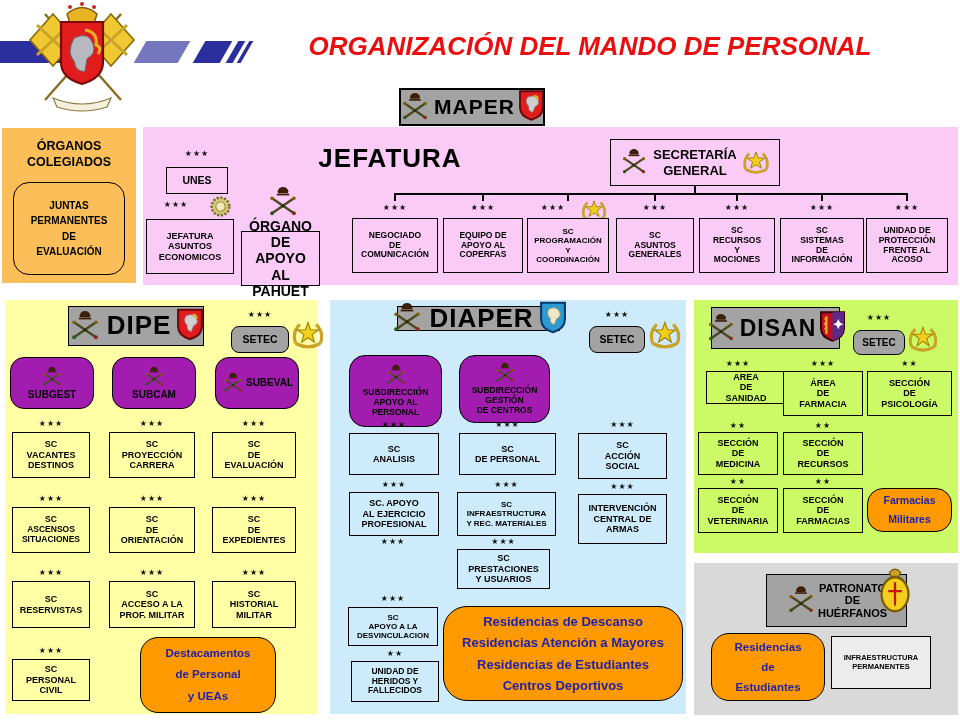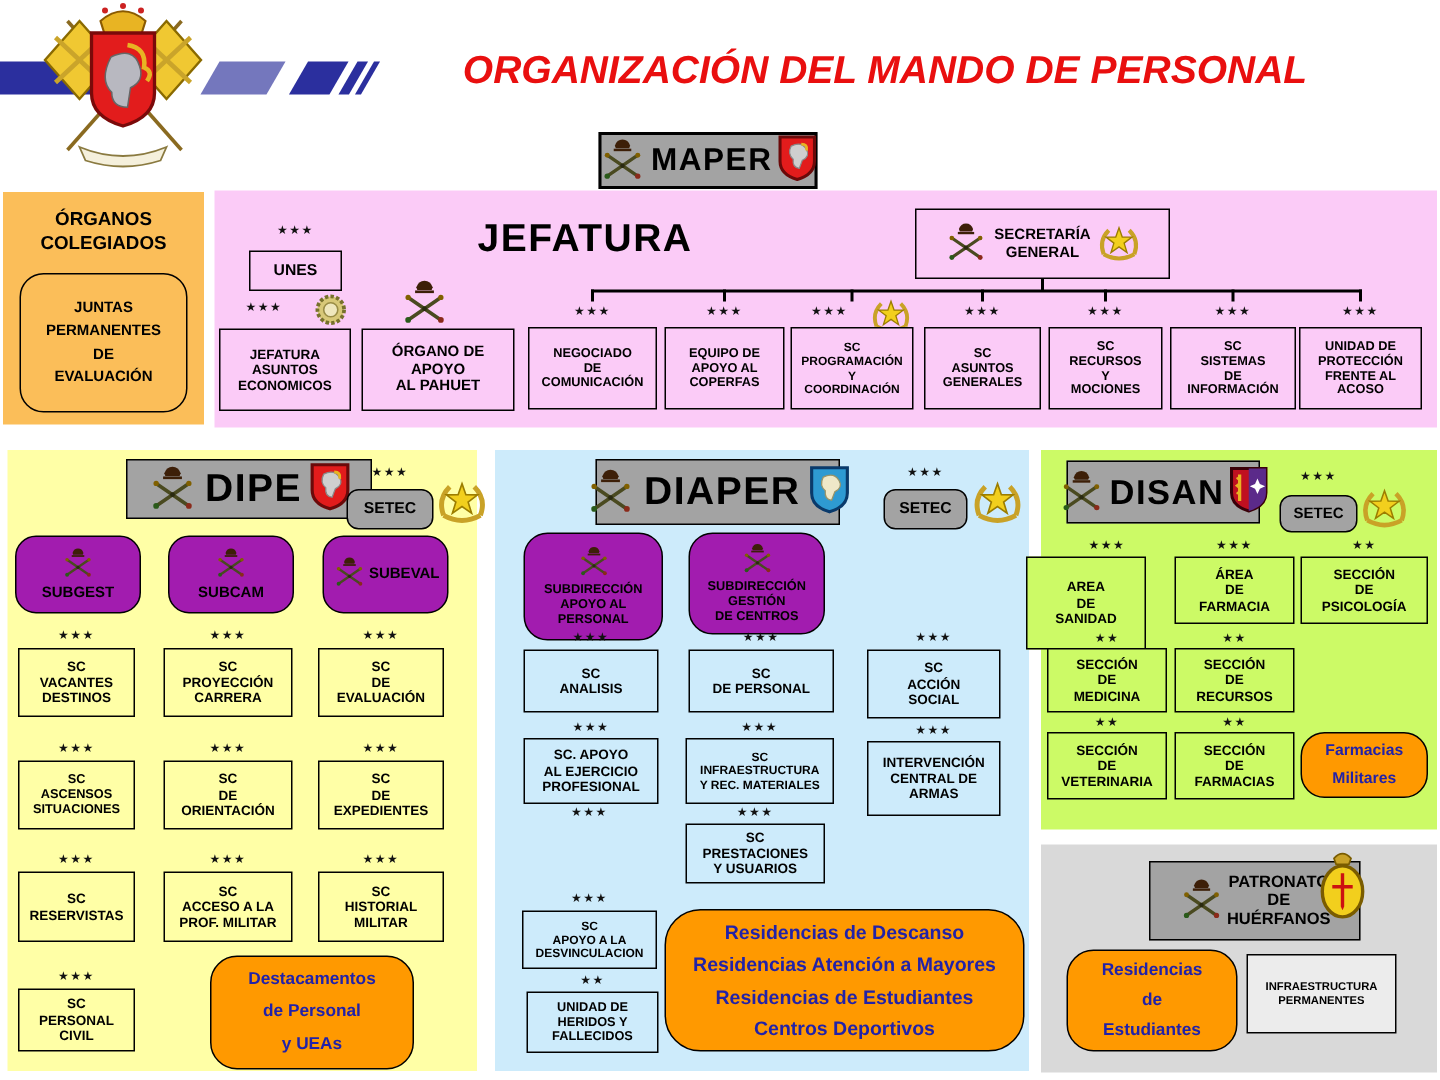--- a/index.html
+++ b/index.html
@@ -19,21 +19,21 @@
   .orangebox{background:#FF9900;border-radius:18px;color:#2222A8;}
   .stars{position:absolute;text-align:center;font-size:8px;font-weight:bold;color:#111;
          font-family:"DejaVu Sans",sans-serif;letter-spacing:1px;line-height:1;}
   .hline,.vline{position:absolute;background:#000;}
   .hdr-title{position:absolute;left:280px;top:28px;width:620px;height:36px;line-height:36px;
              text-align:center;font-size:26px;font-weight:bold;font-style:italic;color:#E90F0F;}
   .stripe{position:absolute;top:41px;height:22px;transform:skewX(-30deg);}
   .bigname{font-size:26px;font-weight:bold;letter-spacing:1px;}
   .icon{display:inline-block;flex:none;}
   .iconabs{position:absolute;}
-  .seclabel{font-size:10px;font-weight:bold;white-space:pre-line;line-height:1.2;text-align:center;}
+  .seclabel{font-size:13px;font-weight:bold;white-space:pre-line;line-height:1.2;text-align:center;}
 </style>
 </head>
 <body>
 
 <div id="stage">
 
   <svg width="0" height="0" style="position:absolute">
     <defs>
       <symbol id="sym-batons" viewBox="0 0 24 22">
         <path d="M8 4 q1 -3.2 4 -3.2 q3 0 4 3.2 l-0.5 1.4 h-7 z" fill="#3d1f08"></path>
@@ -140,21 +140,21 @@
   <div class="iconabs" style="left:208px;top:195px"><svg width="25" height="23">
         <use href="#sym-wreath"></use>
       </svg></div>
   <div class="box pink" style="left:146px;top:219px;width:88px;height:55px">JEFATURA
 ASUNTOS
 ECONOMICOS</div>
 
   <div class="iconabs" style="left:264px;top:186px"><svg width="38" height="30">
         <use href="#sym-batons"></use>
       </svg></div>
-  <div class="box pink" style="left:241px;top:219px;width:102px;height:55px;font-size:10px">ÓRGANO DE
+  <div class="box pink" style="left:241px;top:231px;width:79px;height:55px;font-size:14px">ÓRGANO DE
 APOYO
 AL PAHUET</div>
 
   <div class="box pink" style="left:610px;top:139px;width:170px;height:47px;gap:4px">
     <span class="icon"><svg width="30" height="26">
           <use href="#sym-batons"></use>
         </svg></span>
     <span class="seclabel">SECRETARÍA
 GENERAL</span>
     <span class="icon"><svg width="30" height="25">
@@ -208,21 +208,21 @@
 DE
 INFORMACIÓN</div>
 
   <div class="stars" style="left:866px;top:204px;width:82px">★★★</div>
   <div class="box pink" style="left:866px;top:218px;width:82px;height:55px;font-size:8.5px">UNIDAD DE
 PROTECCIÓN
 FRENTE AL
 ACOSO</div>
 
   <div class="panel" style="left:5px;top:300px;width:313px;height:414px;background:#FFFFA6"></div>
-  <div class="box white" style="left:84px;top:306px;width:164px;height:40px;gap:5px">
+  <div class="box white" style="left:68px;top:306px;width:136px;height:40px;gap:5px">
     <span class="icon"><svg width="34" height="30">
           <use href="#sym-batons"></use>
         </svg></span>
     <span class="bigname">DIPE</span>
     <span class="icon"><svg width="28" height="35">
           <use href="#sym-shield-red"></use>
         </svg></span>
   </div>
   <div class="stars" style="left:231px;top:311px;width:58px">★★★</div>
   <div class="box white round" style="left:231px;top:326px;width:58px;height:27px;font-size:10.5px">SETEC</div>
@@ -289,21 +289,21 @@
 
   <div class="stars" style="left:12px;top:647px;width:78px">★★★</div>
   <div class="box yellow" style="left:12px;top:659px;width:78px;height:42px">SC
 PERSONAL
 CIVIL</div>
   <div class="box orangebox" style="left:140px;top:637px;width:136px;height:76px;font-size:11.5px;line-height:1.85">Destacamentos
 de Personal
 y UEAs</div>
 
   <div class="panel" style="left:330px;top:300px;width:356px;height:414px;background:#CDEBFB"></div>
-  <div class="box white" style="left:397px;top:306px;width:163px;height:44px;gap:5px">
+  <div class="box white" style="left:397px;top:306px;width:163px;height:25px;gap:5px">
     <span class="icon"><svg width="34" height="30">
           <use href="#sym-batons"></use>
         </svg></span>
     <span class="bigname">DIAPER</span>
     <span class="icon"><svg width="28" height="35">
           <use href="#sym-shield-blue"></use>
         </svg></span>
   </div>
   <div class="stars" style="left:589px;top:311px;width:56px">★★★</div>
   <div class="box white round" style="left:589px;top:326px;width:56px;height:27px;font-size:10.5px">SETEC</div>
@@ -382,21 +382,21 @@
           <use href="#sym-shield-disan"></use>
         </svg></span>
   </div>
   <div class="stars" style="left:853px;top:314px;width:52px">★★★</div>
   <div class="box white round" style="left:853px;top:330px;width:52px;height:25px;font-size:10px">SETEC</div>
   <div class="iconabs" style="left:906px;top:324px"><svg width="34" height="28">
         <use href="#sym-starwreath"></use>
       </svg></div>
 
   <div class="stars" style="left:698px;top:360px;width:80px">★★★</div>
-  <div class="box green" style="left:684px;top:371px;width:80px;height:62px">AREA
+  <div class="box green" style="left:706px;top:371px;width:80px;height:33px">AREA
 DE
 SANIDAD</div>
   <div class="stars" style="left:783px;top:360px;width:80px">★★★</div>
   <div class="box green" style="left:783px;top:371px;width:80px;height:45px">ÁREA
 DE
 FARMACIA</div>
   <div class="stars" style="left:867px;top:360px;width:85px">★★</div>
   <div class="box green" style="left:867px;top:371px;width:85px;height:45px">SECCIÓN
 DE
 PSICOLOGÍA</div>

